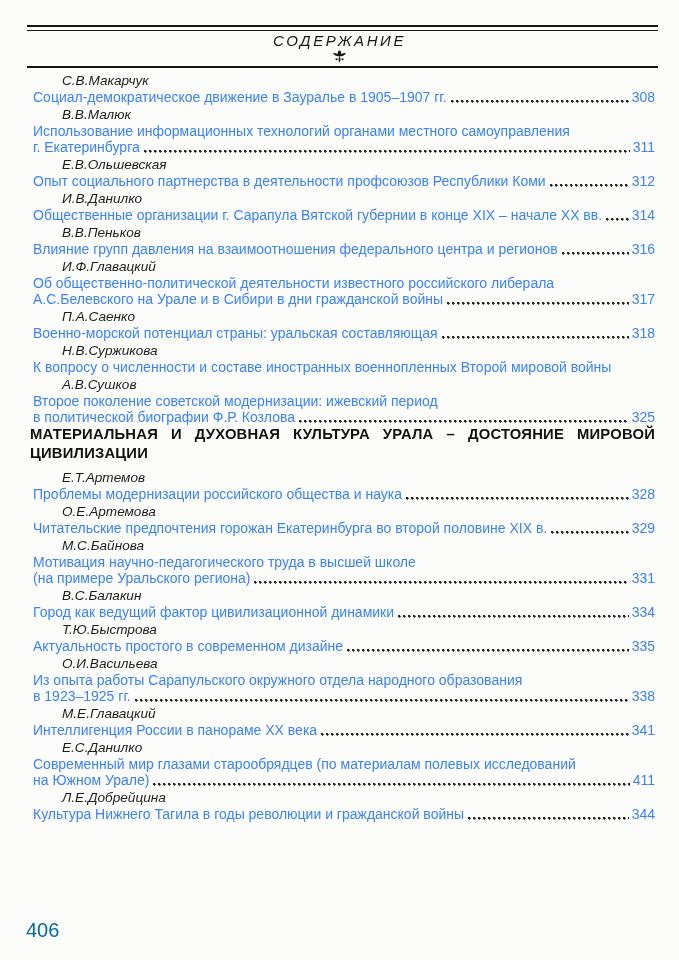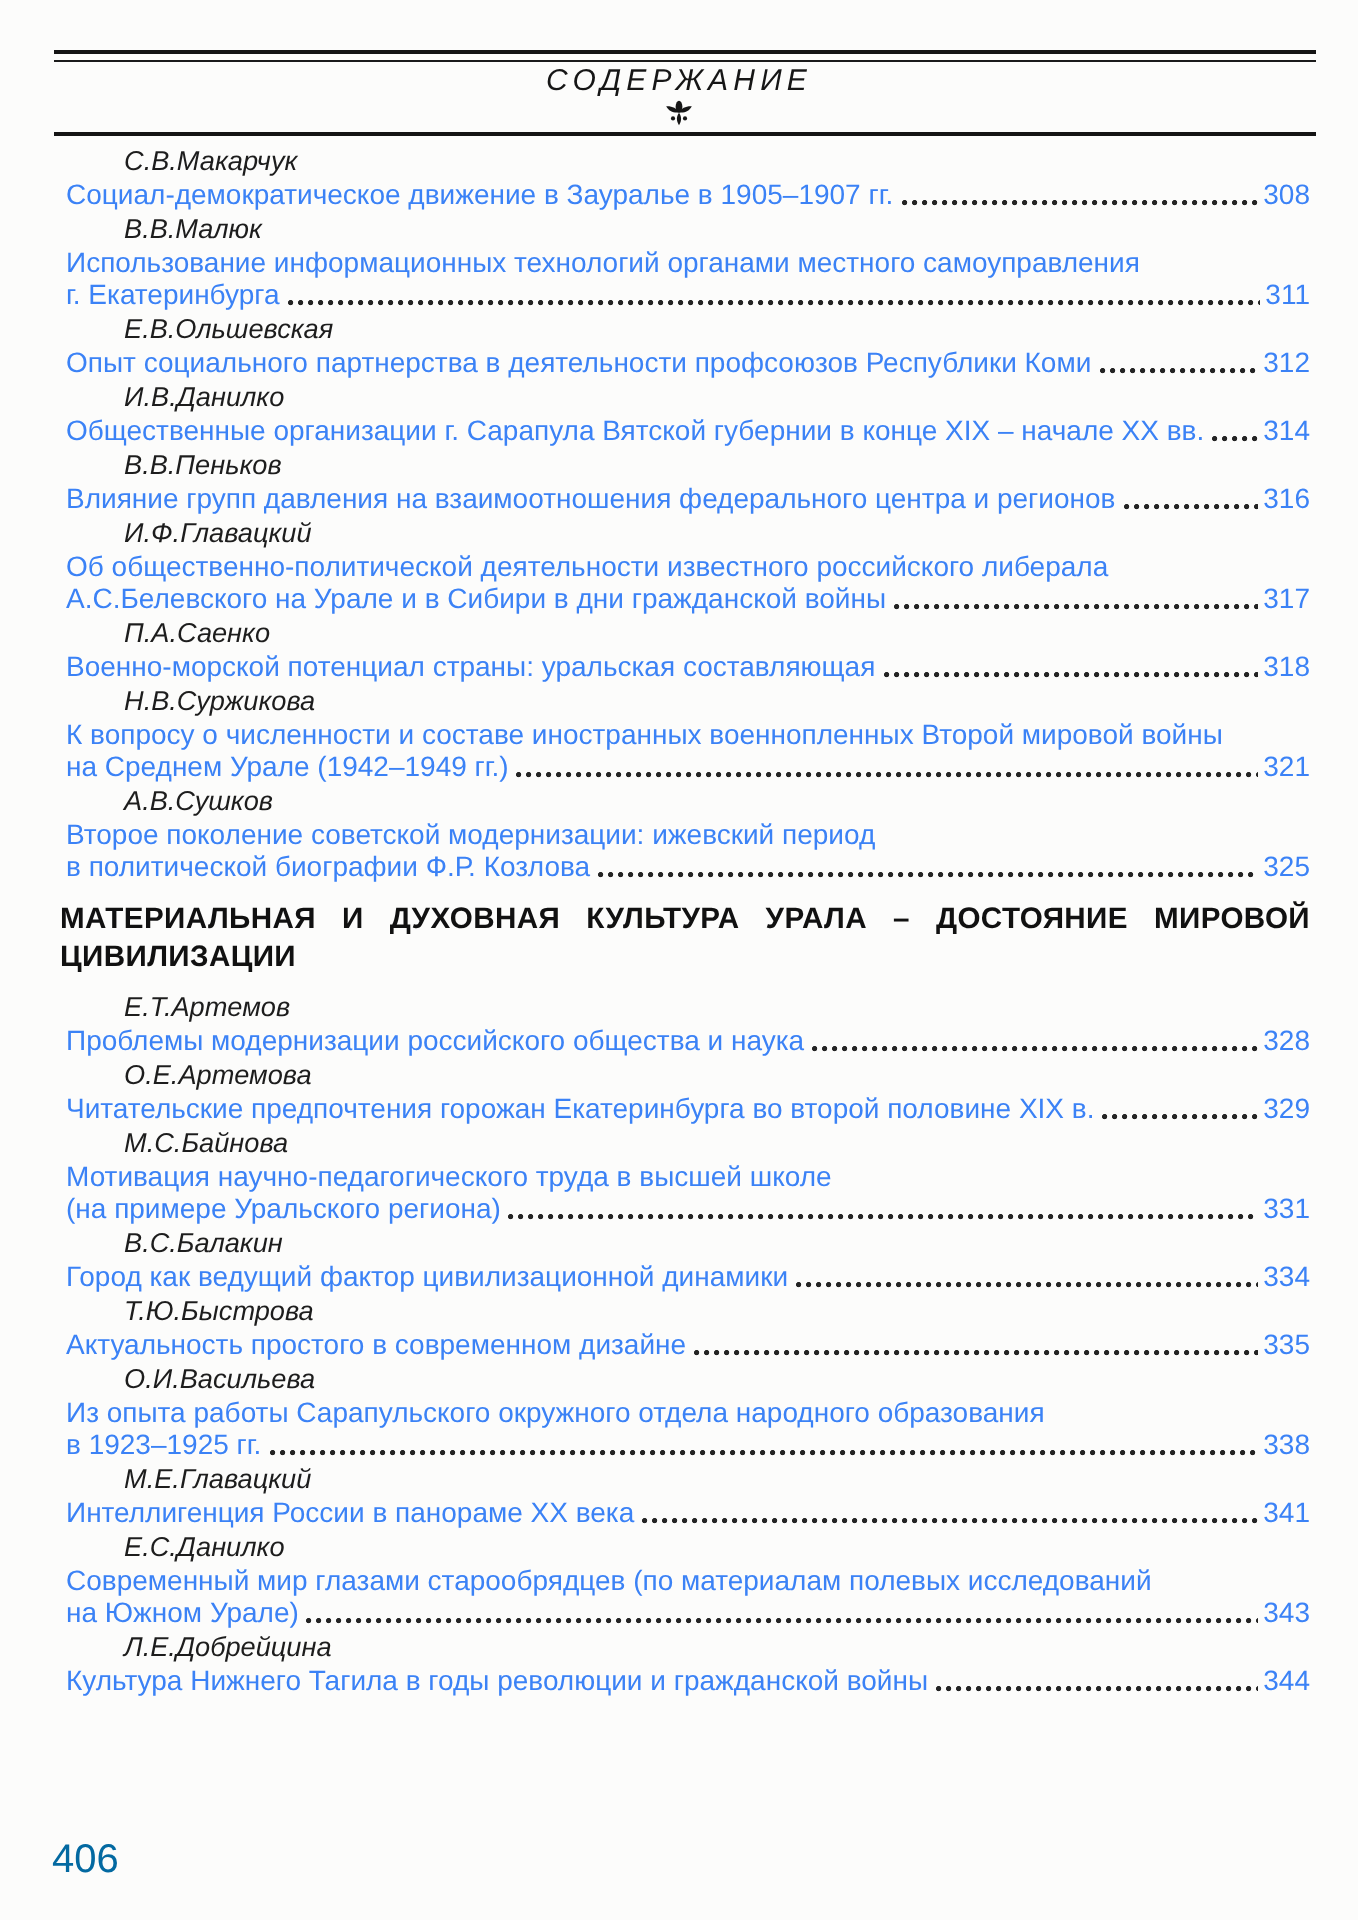--- a/index.html
+++ b/index.html
@@ -69,21 +69,21 @@
     position: absolute;
     left: 1px; right: 1px; bottom: 2.5px;
     height: 3px;
     background-image: radial-gradient(circle at 1.3px 1.3px, #242424 1.12px, rgba(0,0,0,0) 1.5px);
     background-size: 5px 3px;
     background-repeat: repeat-x;
   }
   .pg { flex: 0 0 auto; font-size: 14px; }
 
   .section-heading {
-    margin: 10px 0 7px -3px;
+    margin: 0 0 7px -3px;
     font-weight: bold;
     font-size: 14.8px;
     line-height: 19px;
     letter-spacing: 0.2px;
     text-align: justify;
     color: #111;
   }
 
   .folio {
     position: absolute;
@@ -186,25 +186,20 @@
             <span class="t">Военно-морской потенциал страны: уральская составляющая</span>
             <span class="leader"></span>
             <span class="pg">318</span>
           </div>
         </div>
   </div>
       <div class="entry">
     <div class="author">Н.В.Суржикова</div>
     <div class="title">
           <div class="title-line">К вопросу о численности и составе иностранных военнопленных Второй мировой войны</div>
-          <div class="title-line with-page">
-            <span class="t">на Среднем Урале (1942–1949 гг.)</span>
-            <span class="leader"></span>
-            <span class="pg">321</span>
-          </div>
         </div>
   </div>
       <div class="entry">
     <div class="author">А.В.Сушков</div>
     <div class="title">
           <div class="title-line">Второе поколение советской модернизации: ижевский период</div>
           <div class="title-line with-page">
             <span class="t">в политической биографии Ф.Р. Козлова</span>
             <span class="leader"></span>
             <span class="pg">325</span>
@@ -284,21 +279,21 @@
           </div>
         </div>
   </div>
       <div class="entry">
     <div class="author">Е.С.Данилко</div>
     <div class="title">
           <div class="title-line">Современный мир глазами старообрядцев (по материалам полевых исследований</div>
           <div class="title-line with-page">
             <span class="t">на Южном Урале)</span>
             <span class="leader"></span>
-            <span class="pg">343</span>
+            <span class="pg">411</span>
           </div>
         </div>
   </div>
       <div class="entry">
     <div class="author">Л.Е.Добрейцина</div>
     <div class="title">
           <div class="title-line with-page">
             <span class="t">Культура Нижнего Тагила в годы революции и гражданской войны</span>
             <span class="leader"></span>
             <span class="pg">344</span>

